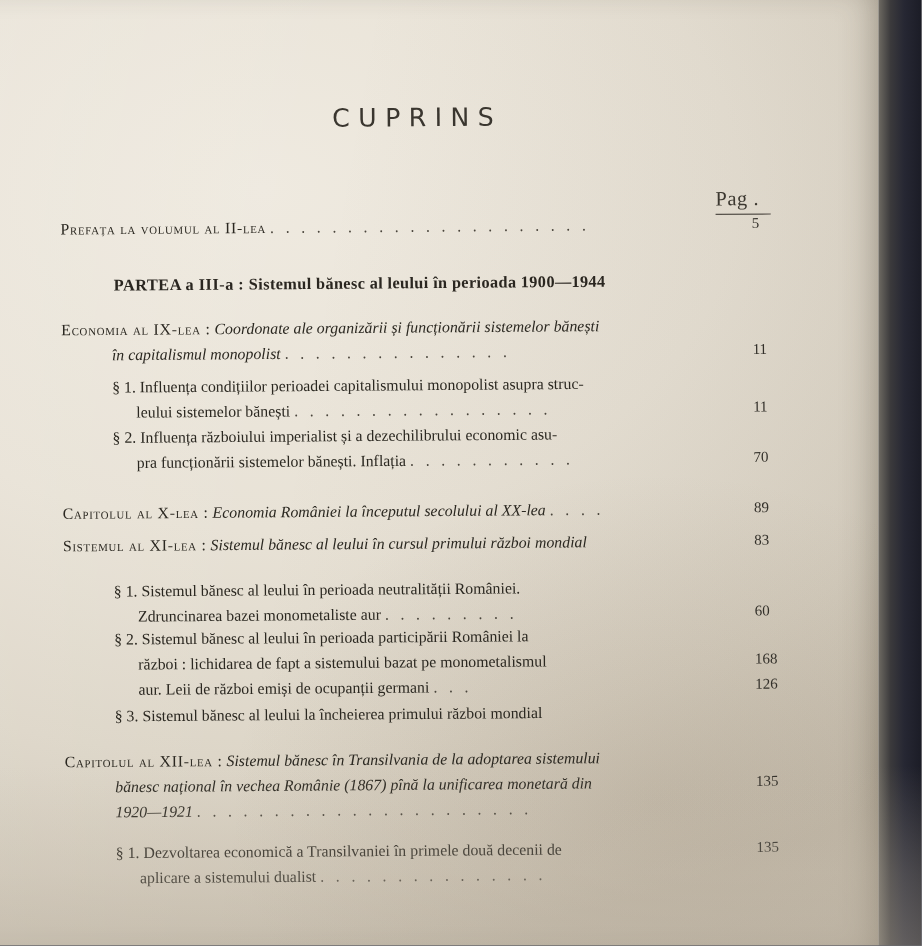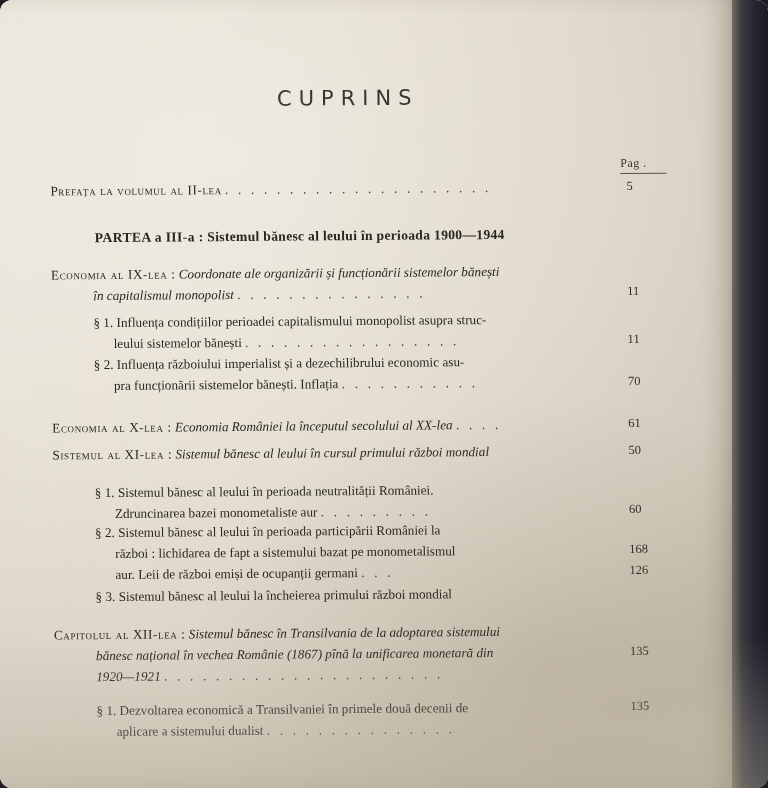--- a/index.html
+++ b/index.html
@@ -7,21 +7,20 @@
     padding: 0;
     background: #1c1c22;
   }
   .page {
     position: relative;
     width: 768px;
     height: 788px;
     overflow: hidden;
     background: #e5e5e5;
     font-family: "Liberation Serif", serif;
-    border-radius: 12px;
   }
   
   .sheet {
     position: absolute;
     left: 0;
     top: 0;
     width: 732px;
     height: 788px;
     background:
       radial-gradient(ellipse 120% 80% at 30% 20%, #efeae0 0%, #e8e2d6 45%, #ddd6c8 75%, #cfc7b8 100%);
@@ -65,25 +64,24 @@
     letter-spacing: 7px;
     color: #3a362f;
     font-weight: 400;
   }
 
   .pagcol {
     position: absolute;
     left: 598px;
     top: 158px;
     width: 70px;
-    font-size: 12px;
+    font-size: 17px;
     font-family: "Liberation Serif", serif;
     color: #3c3830;
     letter-spacing: 0.5px;
-    margin-left: 24px;
   }
   .pagcol .rule {
     margin-top: 2px;
     border-bottom: 1px solid #56514a;
     width: 46px;
   }
 
   .line {
     position: relative;
     font-size: 13.2px;
@@ -194,32 +192,32 @@
       </div>
       <div class="line row indent2">
         <span>pra funcționării sistemelor bănești. Inflația</span>
         <span class="dots">. . . . . . . . . . .</span>
         <span class="pg">70</span>
       </div>
     </div>
 
     <div class="entry" style="left:52px; top:415px;">
       <div class="line row">
-        <span class="smallcaps">Economia  al  X-lea :</span>
+        <span class="smallcaps">Capitolul  al  X-lea :</span>
         <span class="ital">Economia României la începutul secolului al XX-lea</span>
         <span class="dots">. . . .</span>
-        <span class="pg">61</span>
+        <span class="pg">89</span>
       </div>
     </div>
 
     <div class="entry" style="left:52px; top:442px;">
       <div class="line row">
         <span class="smallcaps">Sistemul  al  XI-lea :</span>
         <span class="ital">Sistemul bănesc al leului în cursul primului război mondial</span>
-        <span class="pg">50</span>
+        <span class="pg">83</span>
       </div>
     </div>
 
     <div class="entry" style="left:52px; top:480px;">
       <div class="line row indent1">
         <span>§ 1.</span>
         <span>Sistemul  bănesc  al  leului  în  perioada  neutralității  României.</span>
       </div>
       <div class="line row indent2">
         <span>Zdruncinarea bazei monometaliste aur</span>

